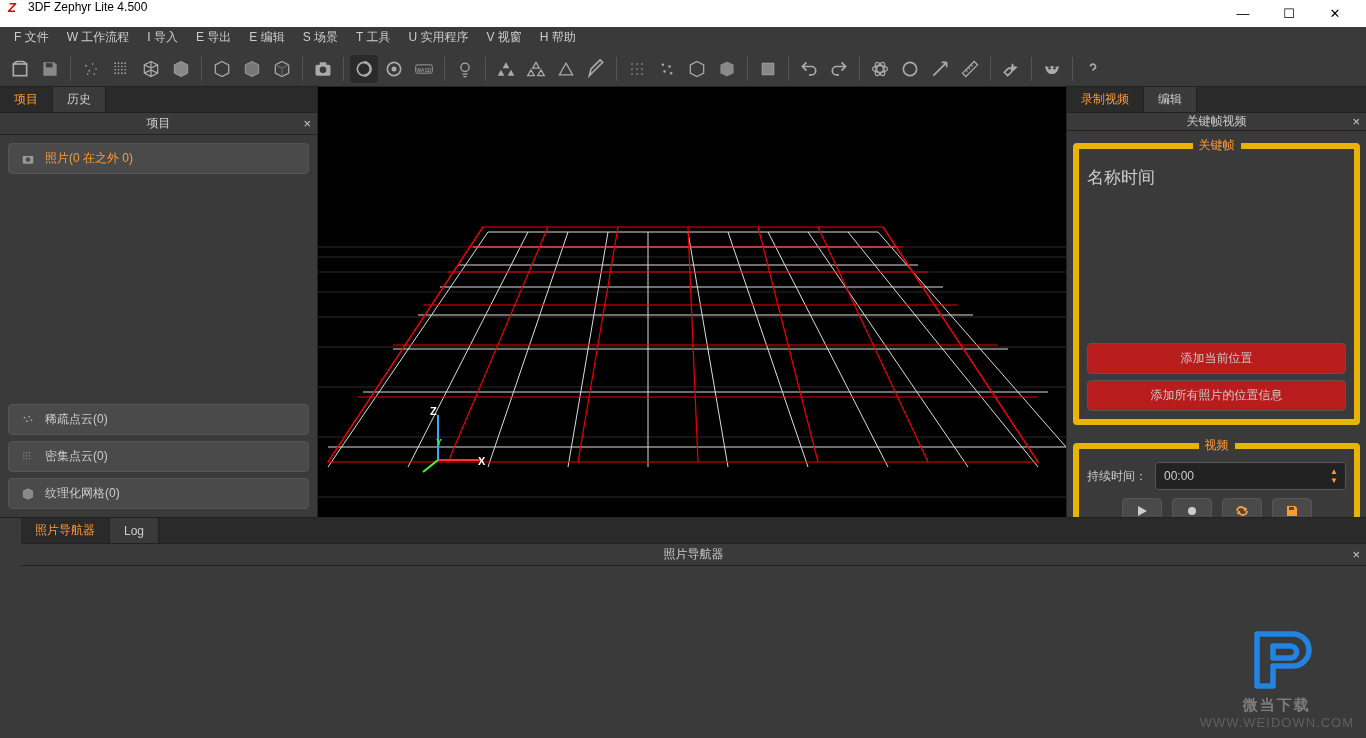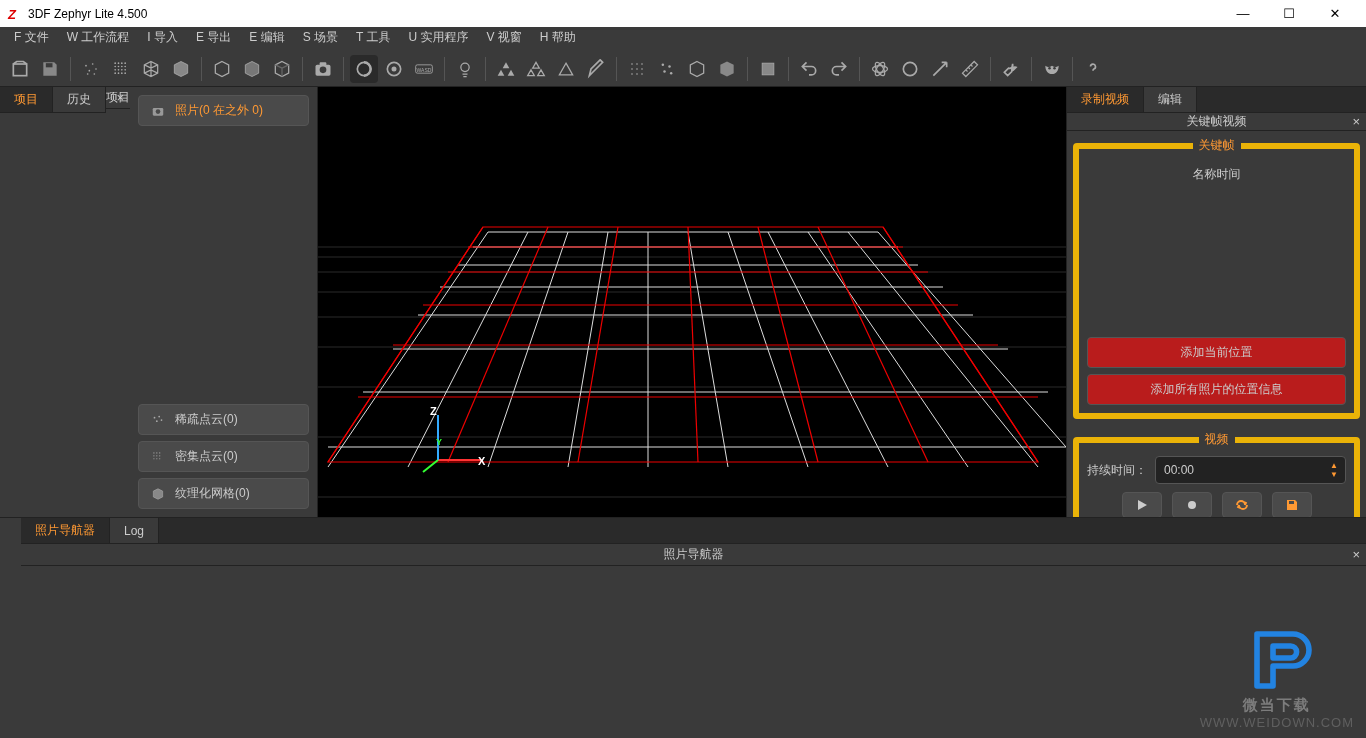--- a/index.html
+++ b/index.html
@@ -1,54 +1,54 @@
 <!DOCTYPE html>
 <html><head>
 <meta charset="utf-8">
 <style>
 * { margin: 0; padding: 0; box-sizing: border-box; font-family: "Microsoft YaHei", Arial, sans-serif; }
 html, body { width: 1366px; height: 738px; overflow: hidden; background: #fff; }
 .window { width: 1366px; height: 738px; display: flex; flex-direction: column; background: #3a3a3a; }
-.titlebar { height: 27px; background: #fff; display: flex; align-items: center; padding: 0 8px; font-size: 12px; color: #000; }
+.titlebar { height: 27px; background: #fff; display: flex; padding: 0 8px; font-size: 12px; color: #000; }
 .titlebar .logo { width: 14px; height: 14px; margin-right: 6px; position: relative; }
 .titlebar .logo::before { content: "Z"; font-weight: bold; color: #d00; font-size: 13px; font-style: italic; }
 .winbtns { margin-left: auto; display: flex; }
 .winbtn { width: 46px; height: 27px; display: flex; align-items: center; justify-content: center; font-size: 13px; color: #000; }
 
 .menubar { height: 24px; background: #3a3a3a; display: flex; padding: 0 6px; gap: 2px; font-size: 12px; color: #ccc; }
 .menubar span { padding: 2px 8px; cursor: default; }
 
 .toolbar { height: 36px; background: #3a3a3a; border-bottom: 1px solid #222; display: flex; align-items: center; padding: 0 6px; gap: 2px; }
 .tbtn { width: 28px; height: 28px; display: flex; align-items: center; justify-content: center; color: #aaa; border-radius: 2px; }
 .tsep { width: 1px; height: 24px; background: #555; margin: 0 4px; }
 .tbtn svg { width: 20px; height: 20px; }
 .tbtn.darkbg { background: #2a2a2a; border-radius: 4px; }
 
 .body { flex: 1; display: flex; flex-direction: column; background: #3a3a3a; }
 .main-row { display: flex; height: 430px; }
-.left-panel { width: 318px; background: #3a3a3a; border-right: 1px solid #222; display: flex; flex-direction: row; justify-content: space-between; }
+.left-panel { width: 318px; background: #3a3a3a; border-right: 1px solid #222; display: flex; flex-direction: column; justify-content: space-between; }
 .right-panel { width: 300px; background: #3a3a3a; border-left: 1px solid #222; display: flex; flex-direction: column; }
 .viewport { flex: 1; background: #000; position: relative; overflow: hidden; }
 
 .tabs { height: 26px; display: flex; background: #2a2a2a; border-bottom: 1px solid #222; }
 .tab { padding: 4px 14px; font-size: 12px; color: #ccc; background: #3a3a3a; border-right: 1px solid #222; display: flex; align-items: center; cursor: default; }
 .tab.active { color: #ff9933; background: #2a2a2a; }
 
 .panel-title { height: 22px; background: #3a3a3a; display: flex; align-items: center; justify-content: center; font-size: 12px; color: #ccc; position: relative; border-bottom: 1px solid #222; }
 .panel-title .close-x { position: absolute; right: 6px; color: #ccc; font-size: 13px; cursor: default; }
 
 .panel-body { flex: 1; padding: 8px; display: flex; flex-direction: column; gap: 6px; overflow: hidden; }
 .listbtn { background: #4a4a4a; border: 1px solid #555; border-radius: 4px; padding: 6px 10px; display: flex; align-items: center; gap: 8px; font-size: 12px; color: #ccc; }
 .listbtn.photos { color: #ff9933; }
 .listbtn .licon { width: 18px; height: 14px; }
 .flex-spacer { flex: 1; }
 
 fieldset.grp { border: 6px solid #eab308; border-radius: 4px; padding: 8px; margin: 6px; font-size: 12px; color: #ccc; }
 fieldset.grp legend { color: #ff9933; padding: 0 6px; text-align: center; margin: 0 auto; }
-.kf-head { display: flex; justify-content: center; font-size: 12px; color: #ccc; padding: 4px 0 8px; }
+.kf-head { display: flex; justify-content: flex-start; font-size: 17px; color: #ccc; padding: 4px 0 8px; }
 .kf-list { height: 140px; }
 .rbtn { display: block; width: 100%; background: #b91c1c; border: 1px solid #555; border-radius: 4px; padding: 6px; font-size: 12px; color: #ccc; text-align: center; margin-top: 6px; }
 
 .video-row { display: flex; align-items: center; gap: 8px; font-size: 12px; color: #ccc; }
 .time-input { flex: 1; background: #222; border: 1px solid #555; border-radius: 4px; padding: 4px 8px; color: #ccc; font-size: 12px; display: flex; align-items: center; justify-content: space-between; }
 .time-input .spin { font-size: 8px; color: #ff9933; letter-spacing: -1px; }
 .vbtns { display: flex; justify-content: center; gap: 10px; margin-top: 8px; }
 .vbtn { width: 40px; height: 26px; background: #4a4a4a; border: 1px solid #555; border-radius: 4px; display: flex; align-items: center; justify-content: center; color: #ccc; }
 .vbtn.orange { color: #ff9933; }
 

